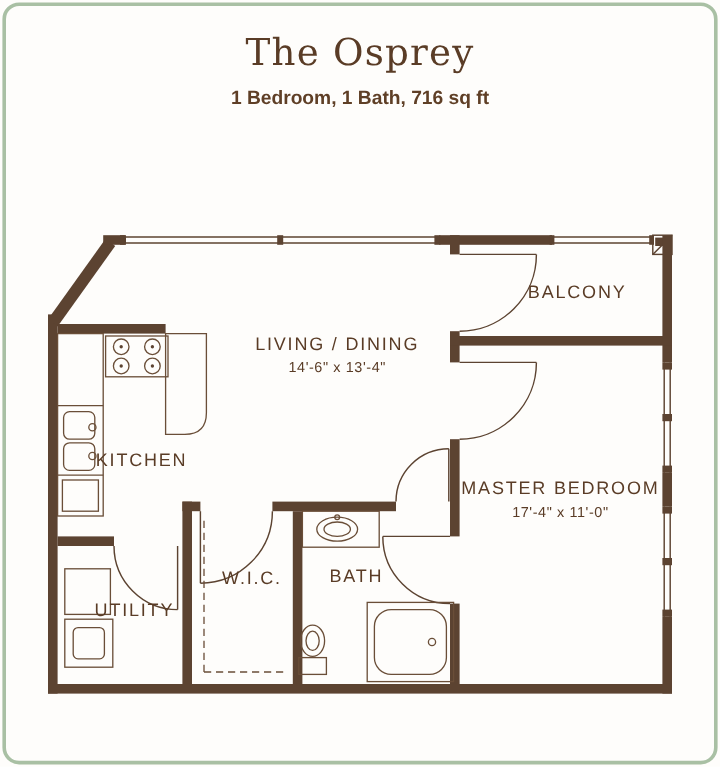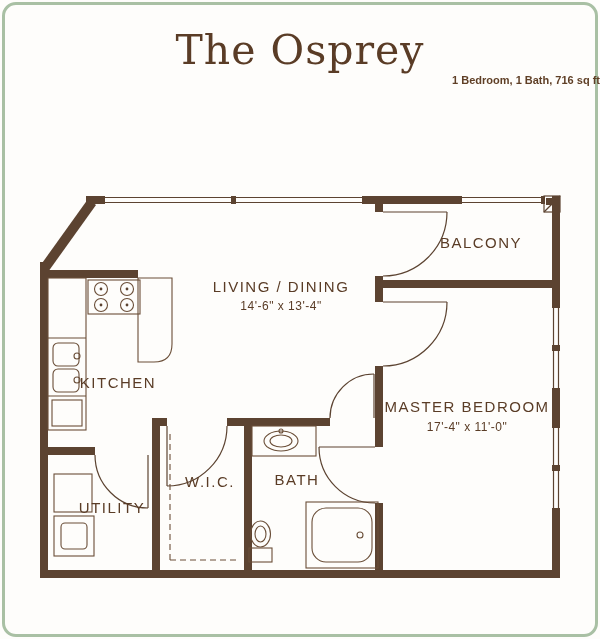--- a/index.html
+++ b/index.html
@@ -13,29 +13,29 @@
   .frame{
     position:absolute;inset:2px;
     border:3px solid #a9c0a4;
     border-radius:14px;
     pointer-events:none;
   }
   .title{
     position:absolute;top:26px;left:0;width:100%;
     text-align:center;
     font-family:"DejaVu Serif", serif;
-    font-size:41px;color:#5a3c26;
+    font-size:31px;color:#5a3c26;
     letter-spacing:1px;
   }
   .subtitle{
     position:absolute;top:74px;left:0;width:100%;
-    text-align:right;
+    text-align:center;
     font-family:"Liberation Sans", sans-serif;
     font-weight:bold;
-    font-size:11px;color:#5f3f26;
+    font-size:16px;color:#5f3f26;
   }
   svg{position:absolute;top:0;left:0;}
   .wall{fill:#5c4331;stroke:none;}
   .thin{stroke:#5c4331;stroke-width:1.2;fill:none;}
   .fix{stroke:#6a4e38;stroke-width:1.1;fill:none;}
   .dash{stroke:#6a4e38;stroke-width:1.1;fill:none;stroke-dasharray:6 4;}
   .roomlbl{
     font-family:"Liberation Sans", sans-serif;
     font-size:15px;fill:#5a3c26;letter-spacing:1.5px;
   }

